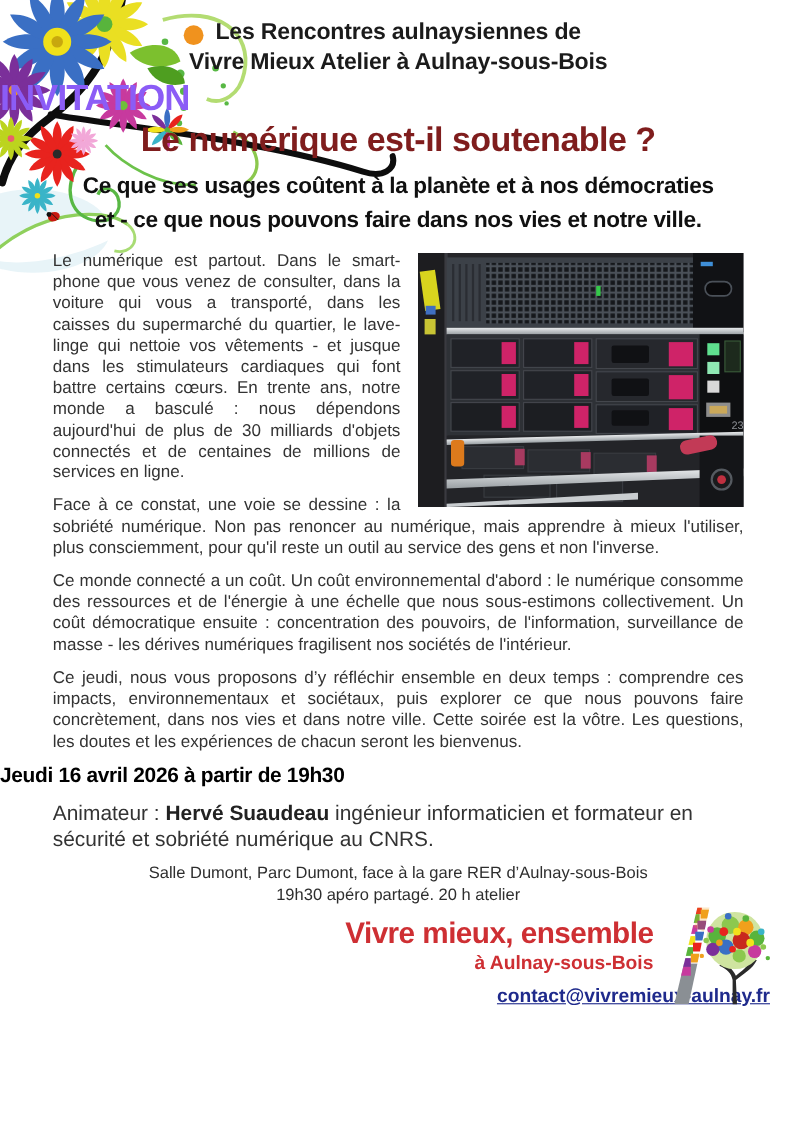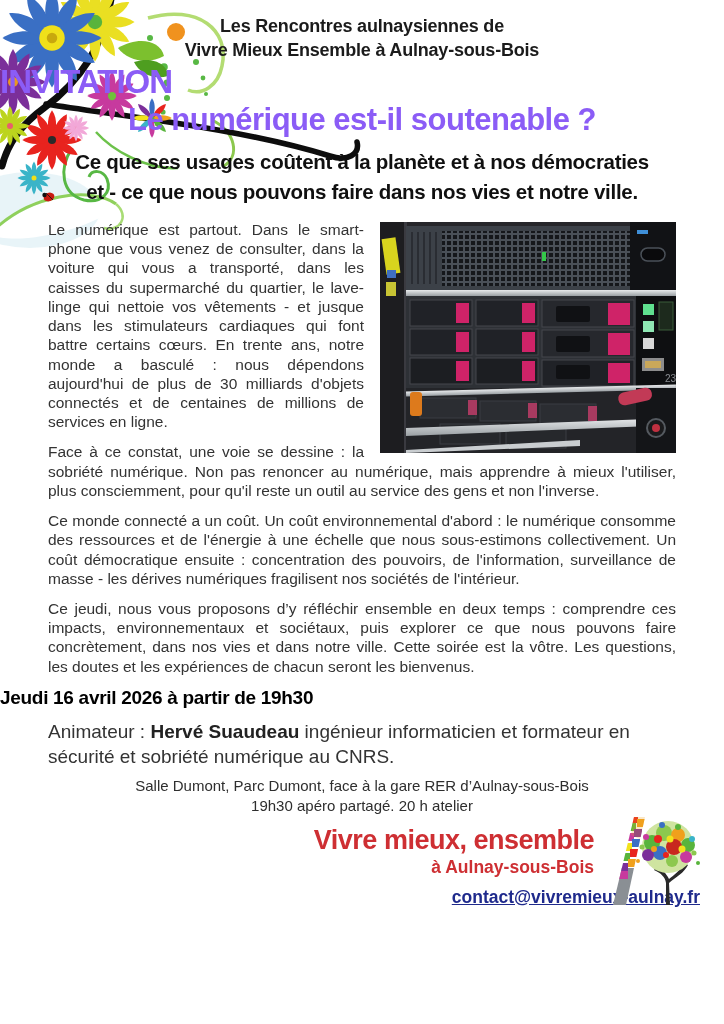--- a/index.html
+++ b/index.html
@@ -6,25 +6,25 @@
   html,body { margin:0; padding:0; background:#e8e8e8; }
   .page {
     position:relative; width:724px; height:1024px; margin:0 auto;
     background:#ffffff; overflow:hidden;
     font-family:"Liberation Sans", sans-serif; color:#303030;
   }
   .decoration { position:absolute; top:0; left:0; z-index:0; pointer-events:none; }
   .content { position:relative; z-index:1; }
 
   .header { padding-top:15px; text-align:center; font-weight:bold;
-    font-size:18px; line-height:1.32; color:#1b1b1b; letter-spacing:-0.2px; }
+    font-size:21px; line-height:1.32; color:#1b1b1b; letter-spacing:-0.2px; }
   .invitation { margin-top:0; font-size:33px; font-weight:bold;
     color:#8b5cf6; letter-spacing:-1px; }
   .main-title { margin-top:1px; text-align:center; font-size:31px; font-weight:bold;
-    color:#8b5cf6; letter-spacing:-0.5px; }
+    color:#7f1d1d; letter-spacing:-0.5px; }
   .subtitle { margin-top:9px; text-align:center; font-weight:bold; font-size:20.5px;
     line-height:1.5; color:#101010; letter-spacing:-0.3px; }
 
   .article { margin:12px 48px 0 48px; font-size:15.5px; line-height:1.24;
     color:#333333; text-align:justify; }
   .article p { margin:0 0 11px 0; }
   .photo-wrap { float:right; width:296px; height:231px; margin:2px 0 6px 16px; }
   .photo-wrap svg { display:block; }
 
   .date-line { clear:both; margin-top:8px; font-size:19px;
@@ -149,21 +149,21 @@
     <g>
       <ellipse cx="49" cy="197" rx="5.5" ry="4.2" fill="#c81a10" transform="rotate(-20 49 197)"></ellipse>
       <circle cx="44.5" cy="195" r="2.2" fill="#111"></circle>
       <line x1="46" y1="193" x2="53" y2="200" stroke="#111" stroke-width="0.8"></line>
     </g>
   </svg>
 
   <div class="content">
     <div class="header">
       <div>Les Rencontres aulnaysiennes de</div>
-      <div>Vivre Mieux Ensemble à Aulnay-sous-Bois</div>
+      <div>Vivre Mieux Atelier à Aulnay-sous-Bois</div>
     </div>
 
     <div class="invitation">INVITATION</div>
     <div class="main-title">Le numérique est-il soutenable ?</div>
 
     <div class="subtitle">
       <div>Ce que ses usages coûtent à la planète et à nos démocraties</div>
       <div>et - ce que nous pouvons faire dans nos vies et notre ville.</div>
     </div>
 

